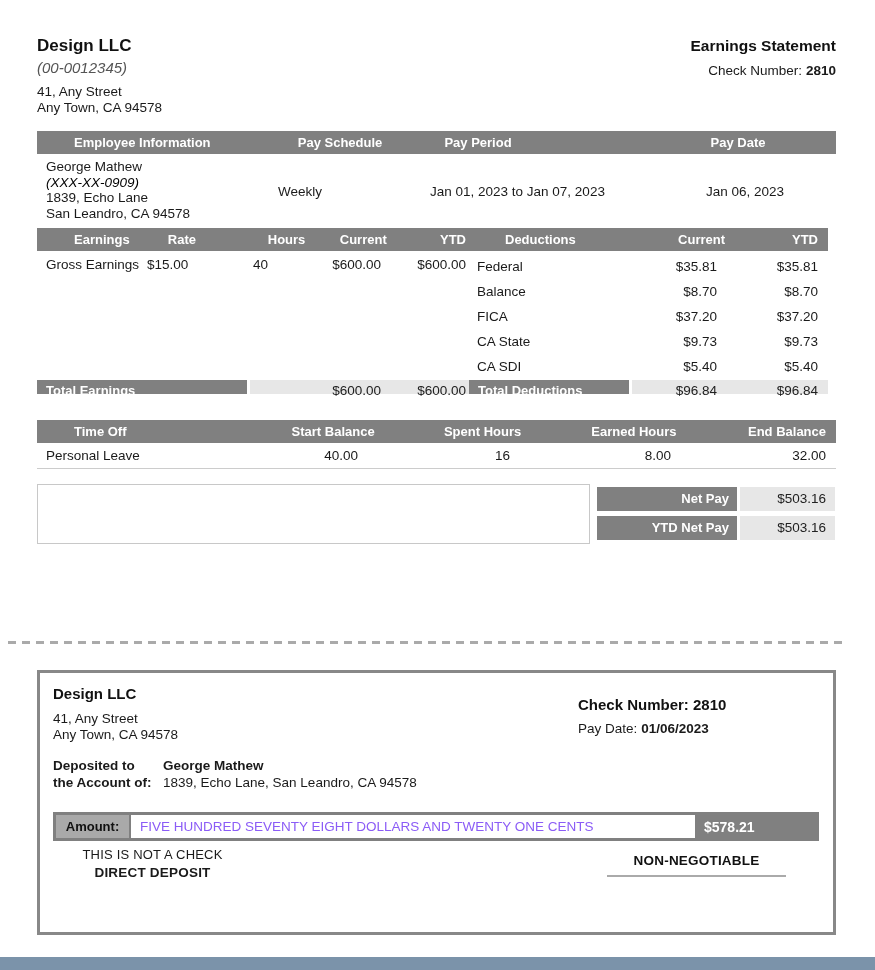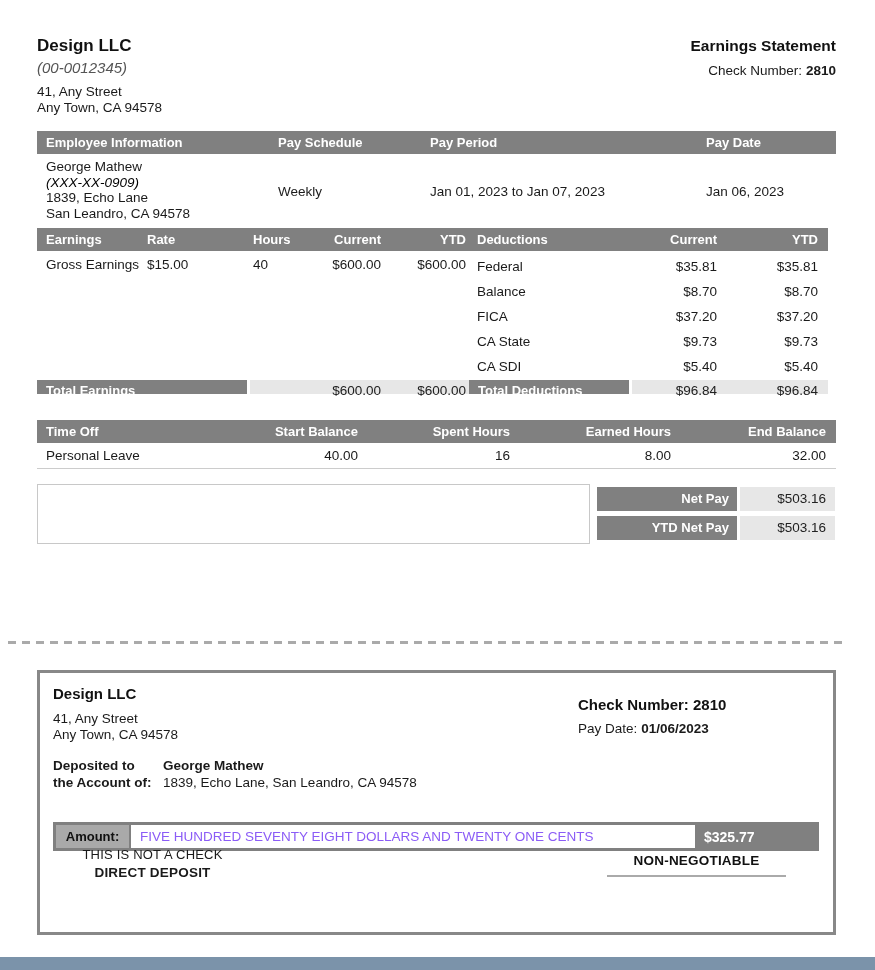--- a/index.html
+++ b/index.html
@@ -14,21 +14,21 @@
   .company-name { font-size:17px; font-weight:bold; color:#111; }
   .company-id { font-style:italic; font-size:15px; color:#555; margin-top:3px; }
   .company-addr { font-size:13.5px; line-height:16px; margin-top:8px; }
 
   .statement-block { position:absolute; right:39px; top:37px; text-align:right; }
   .statement-title { font-size:15.5px; font-weight:bold; color:#111; }
   .check-line { font-size:13.5px; margin-top:8px; }
   .check-line b { margin-left:4px; }
 
   
-  .gray { background:#808080; color:#fff; font-weight:bold; font-size:13px; }
+  .gray { background:#808080; color:#fff; font-weight:bold; font-size:13px;padding-left:28px; }
   .hd { display:flex; height:23px; }
   .hd > div { line-height:23px; }
 
   
   .t1 { position:absolute; left:37px; top:131px; width:799px; }
   .c1 { width:241px; padding-left:9px; }
   .c2 { width:152px; }
   .c3 { width:276px; }
   .c4 { width:130px; }
   .t1 .bd { display:flex; height:74px; font-size:13.5px; }
@@ -90,21 +90,21 @@
   .cb-name { position:absolute; left:13px; top:12px; font-size:15px; font-weight:bold; color:#111; }
   .cb-addr { position:absolute; left:13px; top:38px; font-size:13.5px; line-height:16px; }
   .cb-right { position:absolute; left:538px; top:23px; }
   .cb-chknum { font-size:15px; font-weight:bold; color:#111; }
   .cb-paydate { font-size:13.5px; margin-top:8px; }
   .cb-paydate b { margin-left:4px; }
   .cb-dep { position:absolute; left:13px; top:85px; font-weight:bold; font-size:13.5px; line-height:16.5px; }
   .cb-payee { position:absolute; left:123px; top:85px; font-size:13.5px; line-height:16.5px; }
   .cb-payee .nm { font-weight:bold; }
 
-  .amount { position:absolute; left:13px; top:149px; width:766px; height:29px; background:#808080; display:flex; align-items:center; }
+  .amount { position:absolute; left:13px; top:139px; width:766px; height:29px; background:#808080; display:flex; align-items:center; }
   .amt-lbl { width:73px; height:23px; margin-left:3px; background:#a9a9a9; color:#111; font-weight:bold; font-size:13px; text-align:center; line-height:23px; }
   .amt-field { width:564px; height:23px; margin-left:2px; background:#fff; font-size:13.5px; line-height:23px; padding-left:9px; color:#8b5cf6; }
   .amt-val { color:#fff; font-weight:bold; font-size:14px; margin-left:9px; }
 
   .disclaimer { position:absolute; left:5px; top:174px; width:215px; text-align:center; }
   .disc1 { font-size:13px; letter-spacing:0.2px; }
   .disc2 { font-size:13.5px; font-weight:bold; margin-top:3px; letter-spacing:0.2px; }
 
   .nonneg { position:absolute; left:567px; top:180px; width:179px; text-align:center; }
   .nn-text { font-size:13.5px; font-weight:bold; letter-spacing:0.2px; color:#111; }
@@ -269,21 +269,21 @@
       <div>Deposited to</div>
       <div>the Account of:</div>
     </div>
     <div class="cb-payee">
       <div class="nm">George Mathew</div>
       <div>1839, Echo Lane, San Leandro, CA 94578</div>
     </div>
     <div class="amount">
       <div class="amt-lbl">Amount:</div>
       <div class="amt-field">FIVE HUNDRED SEVENTY EIGHT DOLLARS AND TWENTY ONE CENTS</div>
-      <div class="amt-val">$325.77</div>
+      <div class="amt-val">$578.21</div>
     </div>
     <div class="disclaimer">
       <div class="disc1">THIS IS NOT A CHECK</div>
       <div class="disc2">DIRECT DEPOSIT</div>
     </div>
     <div class="nonneg">
       <div class="nn-text">NON-NEGOTIABLE</div>
       <div class="nn-line"></div>
     </div>
   </div>

